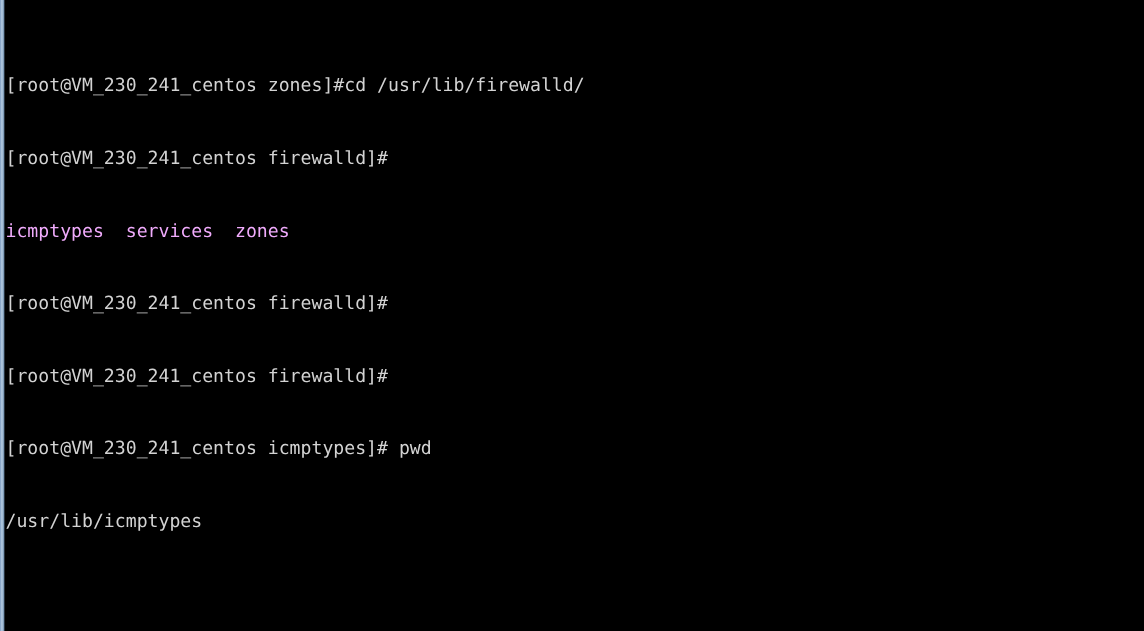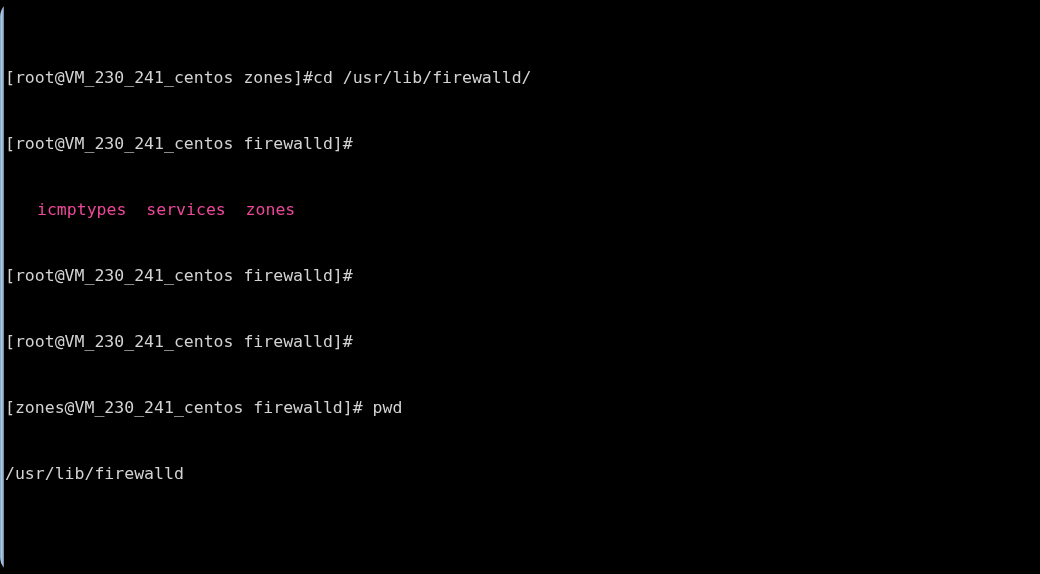--- a/index.html
+++ b/index.html
@@ -11,21 +11,20 @@
     position: relative;
     width: 1040px;
     height: 574px;
     background: #000000;
     overflow: hidden;
     font-family: "DejaVu Sans Mono", "Liberation Mono", monospace;
     font-size: 16.5px;
     line-height: 22px;
     color: #d3d3d3;
     white-space: pre;
-    border-radius: 17px;
   }
   #scroll-strip {
     position: absolute;
     left: 0;
     top: 0;
     width: 4px;
     height: 574px;
     background: linear-gradient(to right, #7d9cc0 0%, #b9cfe4 45%, #5f7f9f 100%);
     z-index: 5;
   }
@@ -34,40 +33,39 @@
     left: 5px;
     top: 1px;
     right: 0;
     bottom: 0;
   }
   .line {
     height: 22px;
     white-space: pre;
   }
   .dir {
-    color: #ec4899;
-    padding-left: 32px;
+    color: #f0abfc;
   }
 </style>
 </head>
 <body>
 
 <div id="terminal">
 
   <div id="scroll-strip"></div>
 
   <div id="screen">
 
     <div class="line">[root@VM_230_241_centos zones]#cd /usr/lib/firewalld/</div>
     <div class="line">[root@VM_230_241_centos firewalld]#</div>
     <div class="line dir">icmptypes  services  zones</div>
     <div class="line">[root@VM_230_241_centos firewalld]#</div>
     <div class="line">[root@VM_230_241_centos firewalld]#</div>
-    <div class="line">[zones@VM_230_241_centos firewalld]# pwd</div>
-    <div class="line">/usr/lib/firewalld</div>
+    <div class="line">[root@VM_230_241_centos icmptypes]# pwd</div>
+    <div class="line">/usr/lib/icmptypes</div>
     
     
     
     
 
     
     
     
     
     

